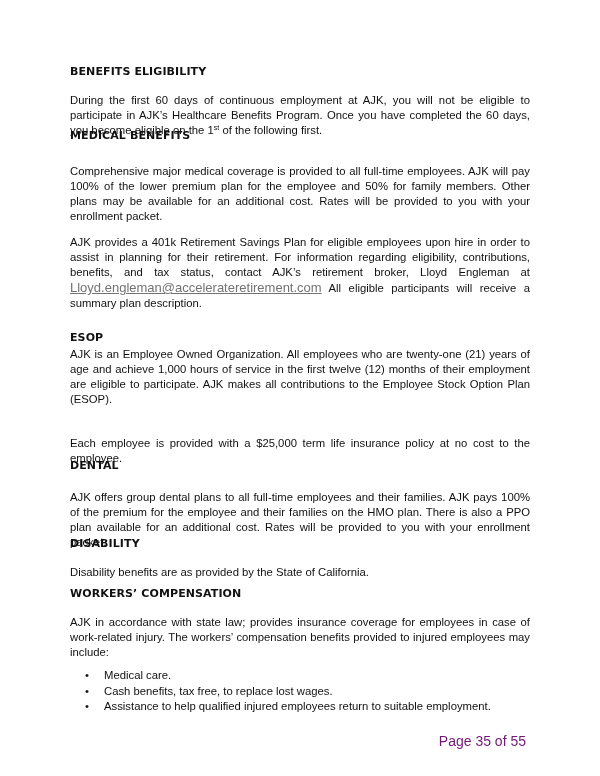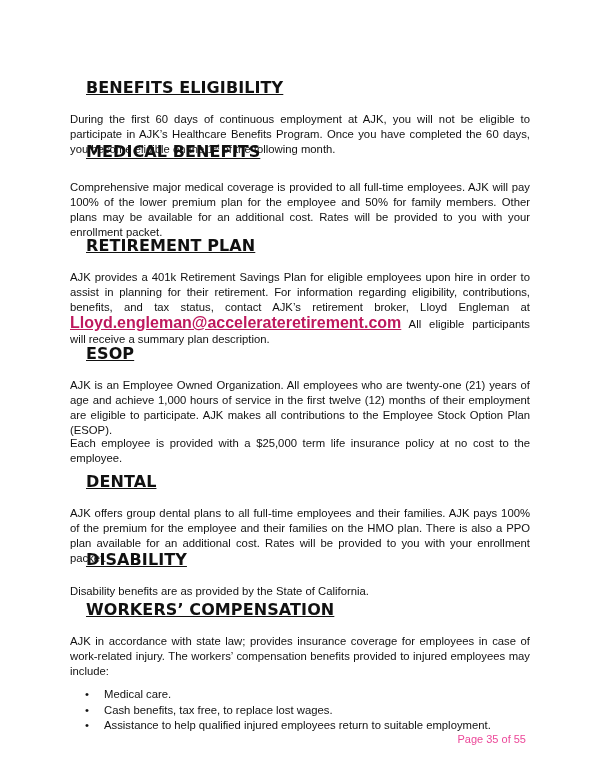--- a/index.html
+++ b/index.html
@@ -1,47 +1,46 @@
 <!DOCTYPE html>
 <html><head>
   <meta charset="utf-8">
   <style>
     html, body { margin: 0; padding: 0; background: #ffffff; }
     body { width: 600px; height: 776px; position: relative; overflow: hidden;
       font-family: "Liberation Sans", sans-serif; color: #111; }
     .page { position: absolute; left: 70px; top: 64px; width: 460px; }
-    h2 { font-family: "DejaVu Sans", sans-serif; font-weight: bold; font-size: 16px;
-      margin: 16px; letter-spacing: 0.1px; line-height: 16px; color: #111; text-decoration: underline; }
+    h2 { font-family: "DejaVu Sans", sans-serif; font-weight: bold; font-size: 11px;
+      margin: 0; letter-spacing: 0.1px; line-height: 16px; color: #111; }
     p { font-size: 11.3px; line-height: 15px; margin: 0; text-align: justify; color: #111; }
     .sec { position: absolute; left: 0; width: 460px; }
     sup { font-size: 7px; line-height: 0; vertical-align: 4px; }
-    a.link { color: #be185d; text-decoration: underline; font-weight: bold; font-size: 16px; }
+    a.link { color: #737373; text-decoration: underline; font-weight: normal; font-size: 13px; }
     ul { list-style: none; margin: 0; padding: 0; }
     ul li { font-size: 11.3px; line-height: 15.5px; position: relative; padding-left: 34px; }
     ul li .bullet { position: absolute; left: 15px; top: 0; }
     .footer-left { position: absolute; left: 70px; top: 777px; font-size: 9.5px; font-style: italic; color: #111; }
-    .footer-right { position: absolute; right: 74px; top: 733px; font-size: 11px; color: #ec4899; }
+    .footer-right { position: absolute; right: 74px; top: 733px; font-size: 14px; color: #701a75; }
   </style>
 </head>
 <body>
 
 <div class="page">
 
   <div class="sec" style="top:0px">
     <h2>BENEFITS ELIGIBILITY</h2>
-    <p style="margin-top:13px"><span>During the first 60 days of continuous employment at AJK, you will not be eligible to participate in AJK’s Healthcare Benefits Program.  Once you have completed the 60 days, you become eligible on the 1</span><sup>st</sup><span> of the following month.</span></p>
+    <p style="margin-top:13px"><span>During the first 60 days of continuous employment at AJK, you will not be eligible to participate in AJK’s Healthcare Benefits Program.  Once you have completed the 60 days, you become eligible on the 1</span><sup>st</sup><span> of the following first.</span></p>
   </div>
 
   <div class="sec" style="top:64px">
     <h2>MEDICAL BENEFITS</h2>
     <p style="margin-top:20px">Comprehensive major medical coverage is provided to all full-time employees.  AJK will pay 100% of the lower premium plan for the employee and 50% for family members.  Other plans may be available for an additional cost.  Rates will be provided to you with your enrollment packet.</p>
   </div>
 
   <div class="sec" style="top:158px">
-    <h2>RETIREMENT PLAN</h2>
     <p style="margin-top:13px"><span>AJK provides a 401k Retirement Savings Plan for eligible employees upon hire in order to assist in planning for their retirement.  For information regarding eligibility, contributions, benefits, and tax status, contact AJK’s retirement broker, Lloyd Engleman at </span><a class="link" href="#">Lloyd.engleman@accelerateretirement.com</a><span>  All eligible participants will receive a summary plan description.</span></p>
   </div>
 
   <div class="sec" style="top:266px">
     <h2>ESOP</h2>
     <p style="margin-top:1px">AJK is an Employee Owned Organization.  All employees who are twenty-one (21) years of age and achieve 1,000 hours of service in the first twelve (12) months of their employment are eligible to participate.  AJK makes all contributions to the Employee Stock Option Plan (ESOP).</p>
   </div>
 
   <div class="sec" style="top:343px">
     <p style="margin-top:29px">Each employee is provided with a $25,000 term life insurance policy at no cost to the employee.</p>
@@ -52,21 +51,21 @@
     <p style="margin-top:16px">AJK offers group dental plans to all full-time employees and their families.  AJK pays 100% of the premium for the employee and their families on the HMO plan.  There is also a PPO plan available for an additional cost.  Rates will be provided to you with your enrollment packet.</p>
   </div>
 
   <div class="sec" style="top:472px">
     <h2>DISABILITY</h2>
     <p style="margin-top:13px">Disability benefits are as provided by the State of California.</p>
   </div>
 
   <div class="sec" style="top:522px">
     <h2>WORKERS’ COMPENSATION</h2>
-    <p style="">AJK in accordance with state law; provides insurance coverage for employees in case of work-related injury.  The workers’ compensation benefits provided to injured employees may include:</p>
+    <p style="margin-top:13px">AJK in accordance with state law; provides insurance coverage for employees in case of work-related injury.  The workers’ compensation benefits provided to injured employees may include:</p>
     <ul style="margin-top:8px">
       <li><span class="bullet">•</span><span>Medical care.</span></li>
       <li><span class="bullet">•</span><span>Cash benefits, tax free, to replace lost wages.</span></li>
       <li><span class="bullet">•</span><span>Assistance to help qualified injured employees return to suitable employment.</span></li>
     </ul>
   </div>
 
 </div>
 
 <div class="footer-left">Revised January 2024</div>

